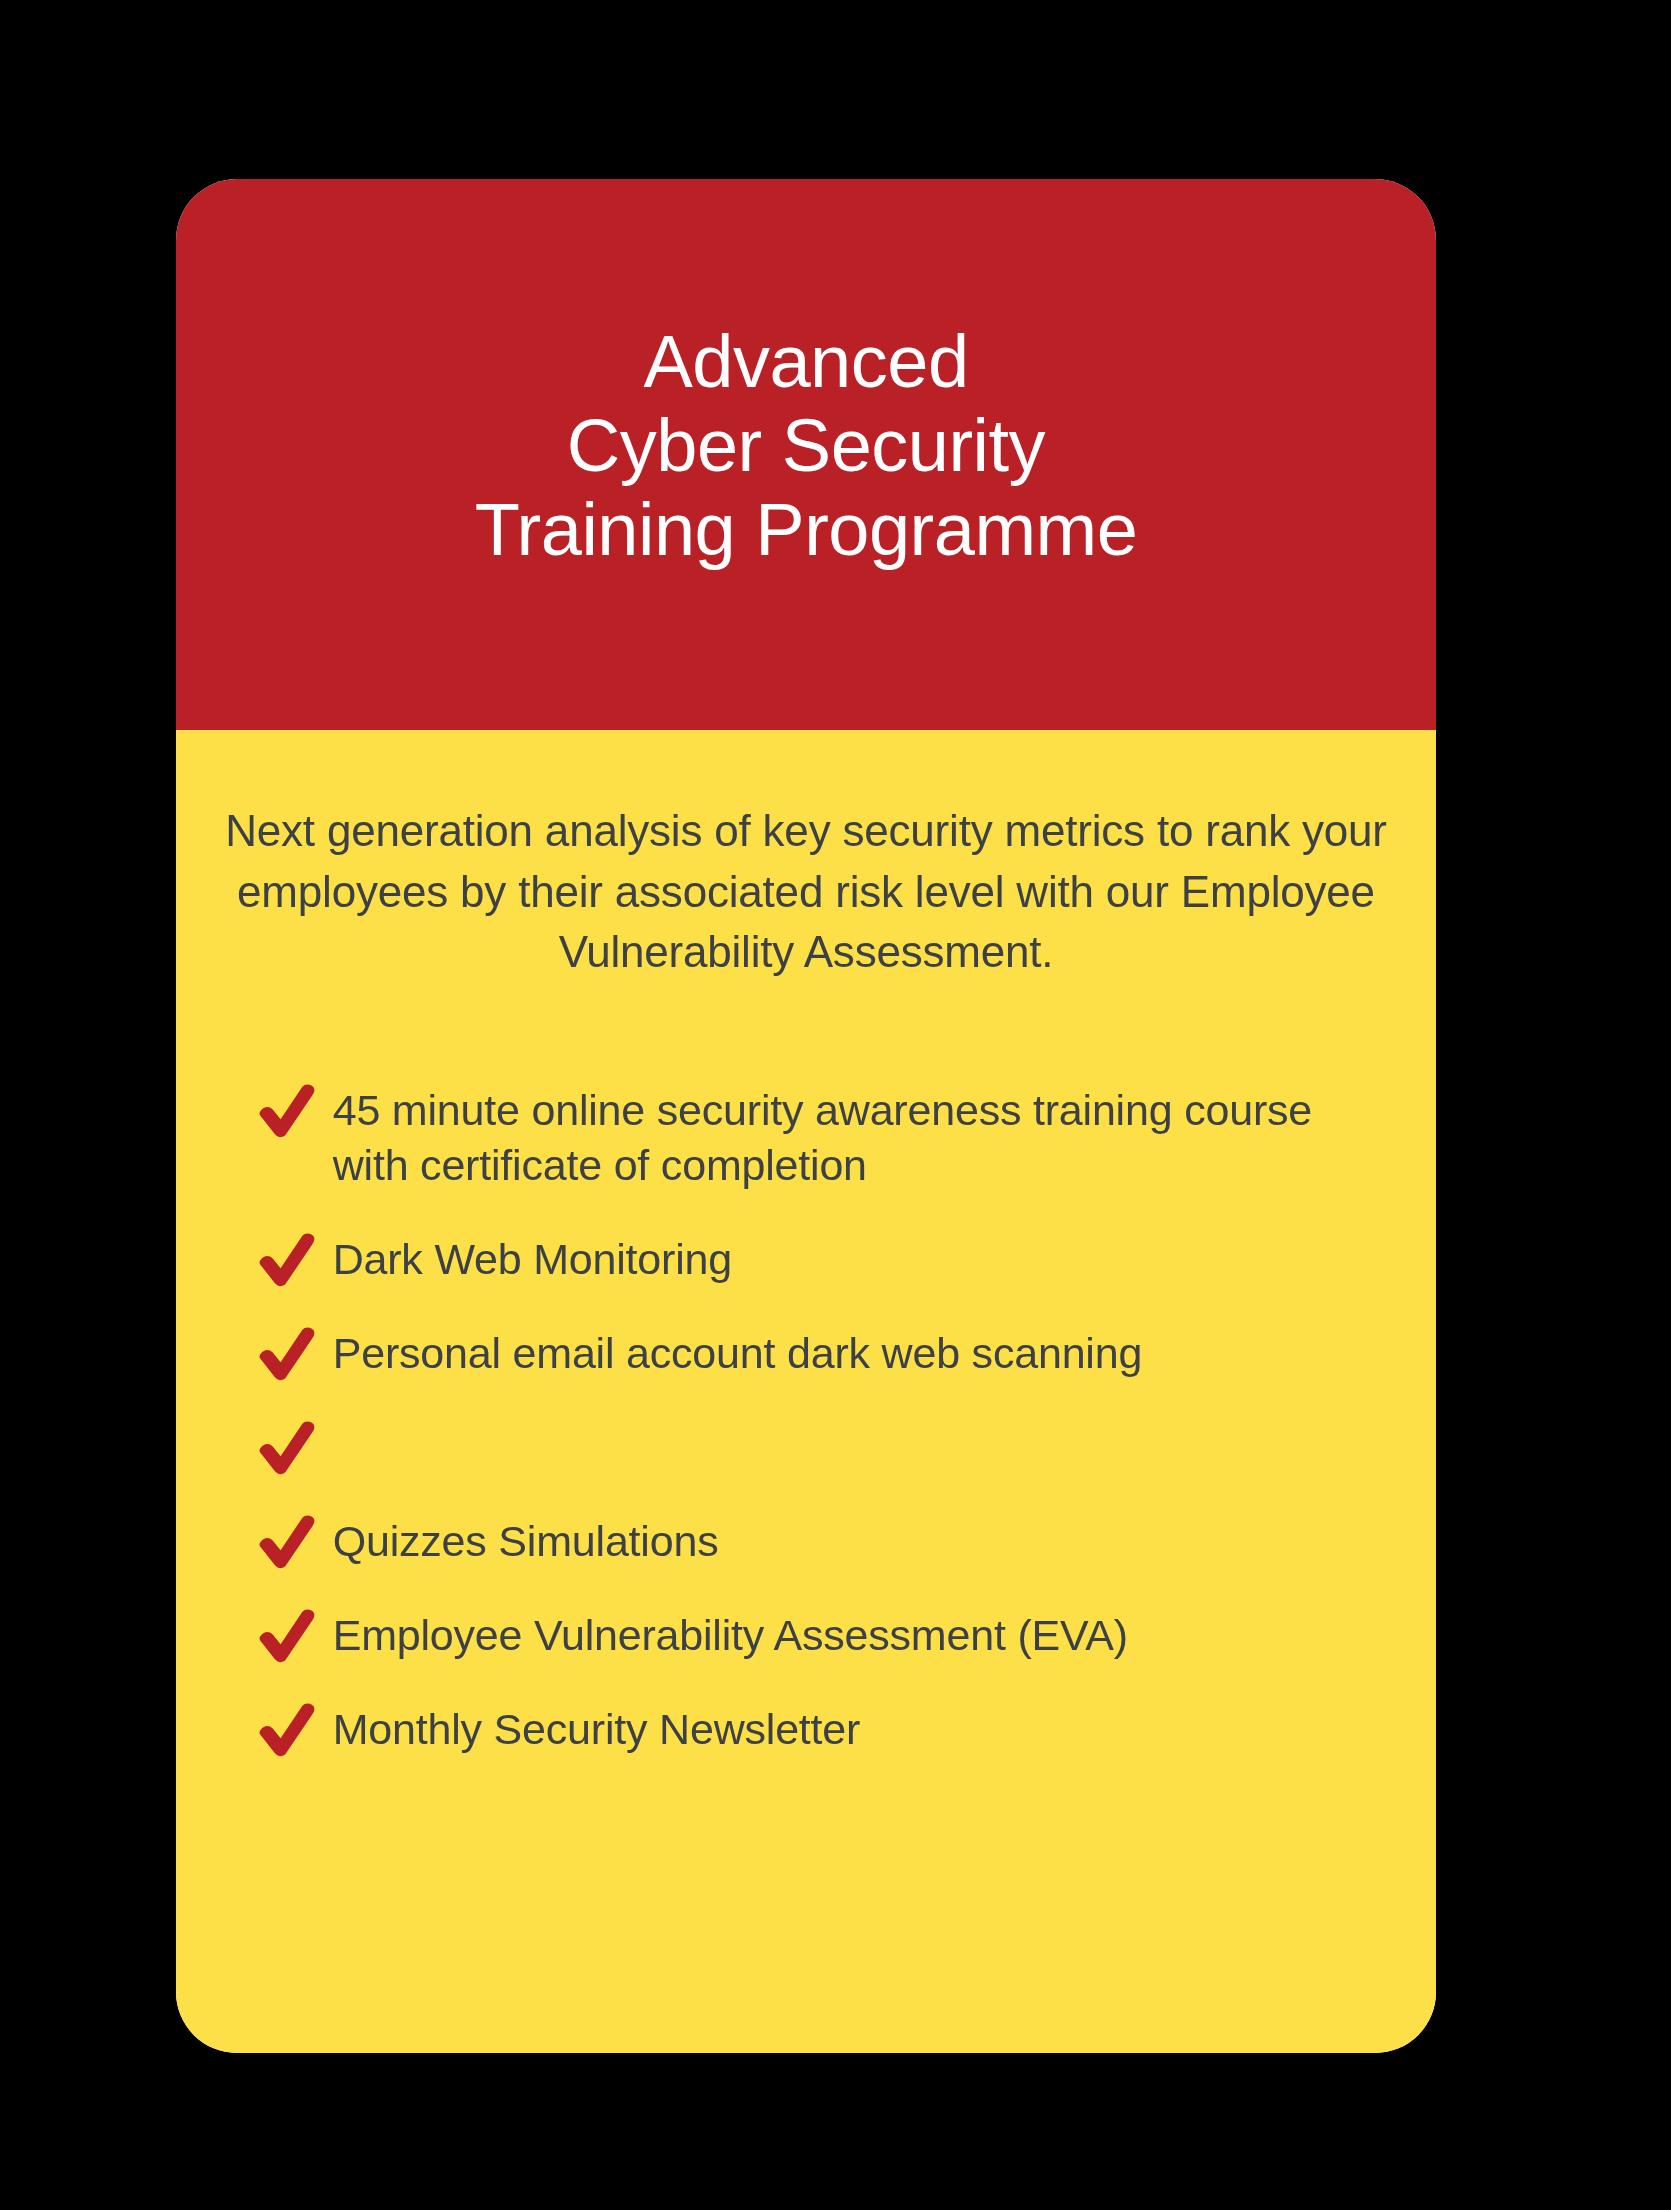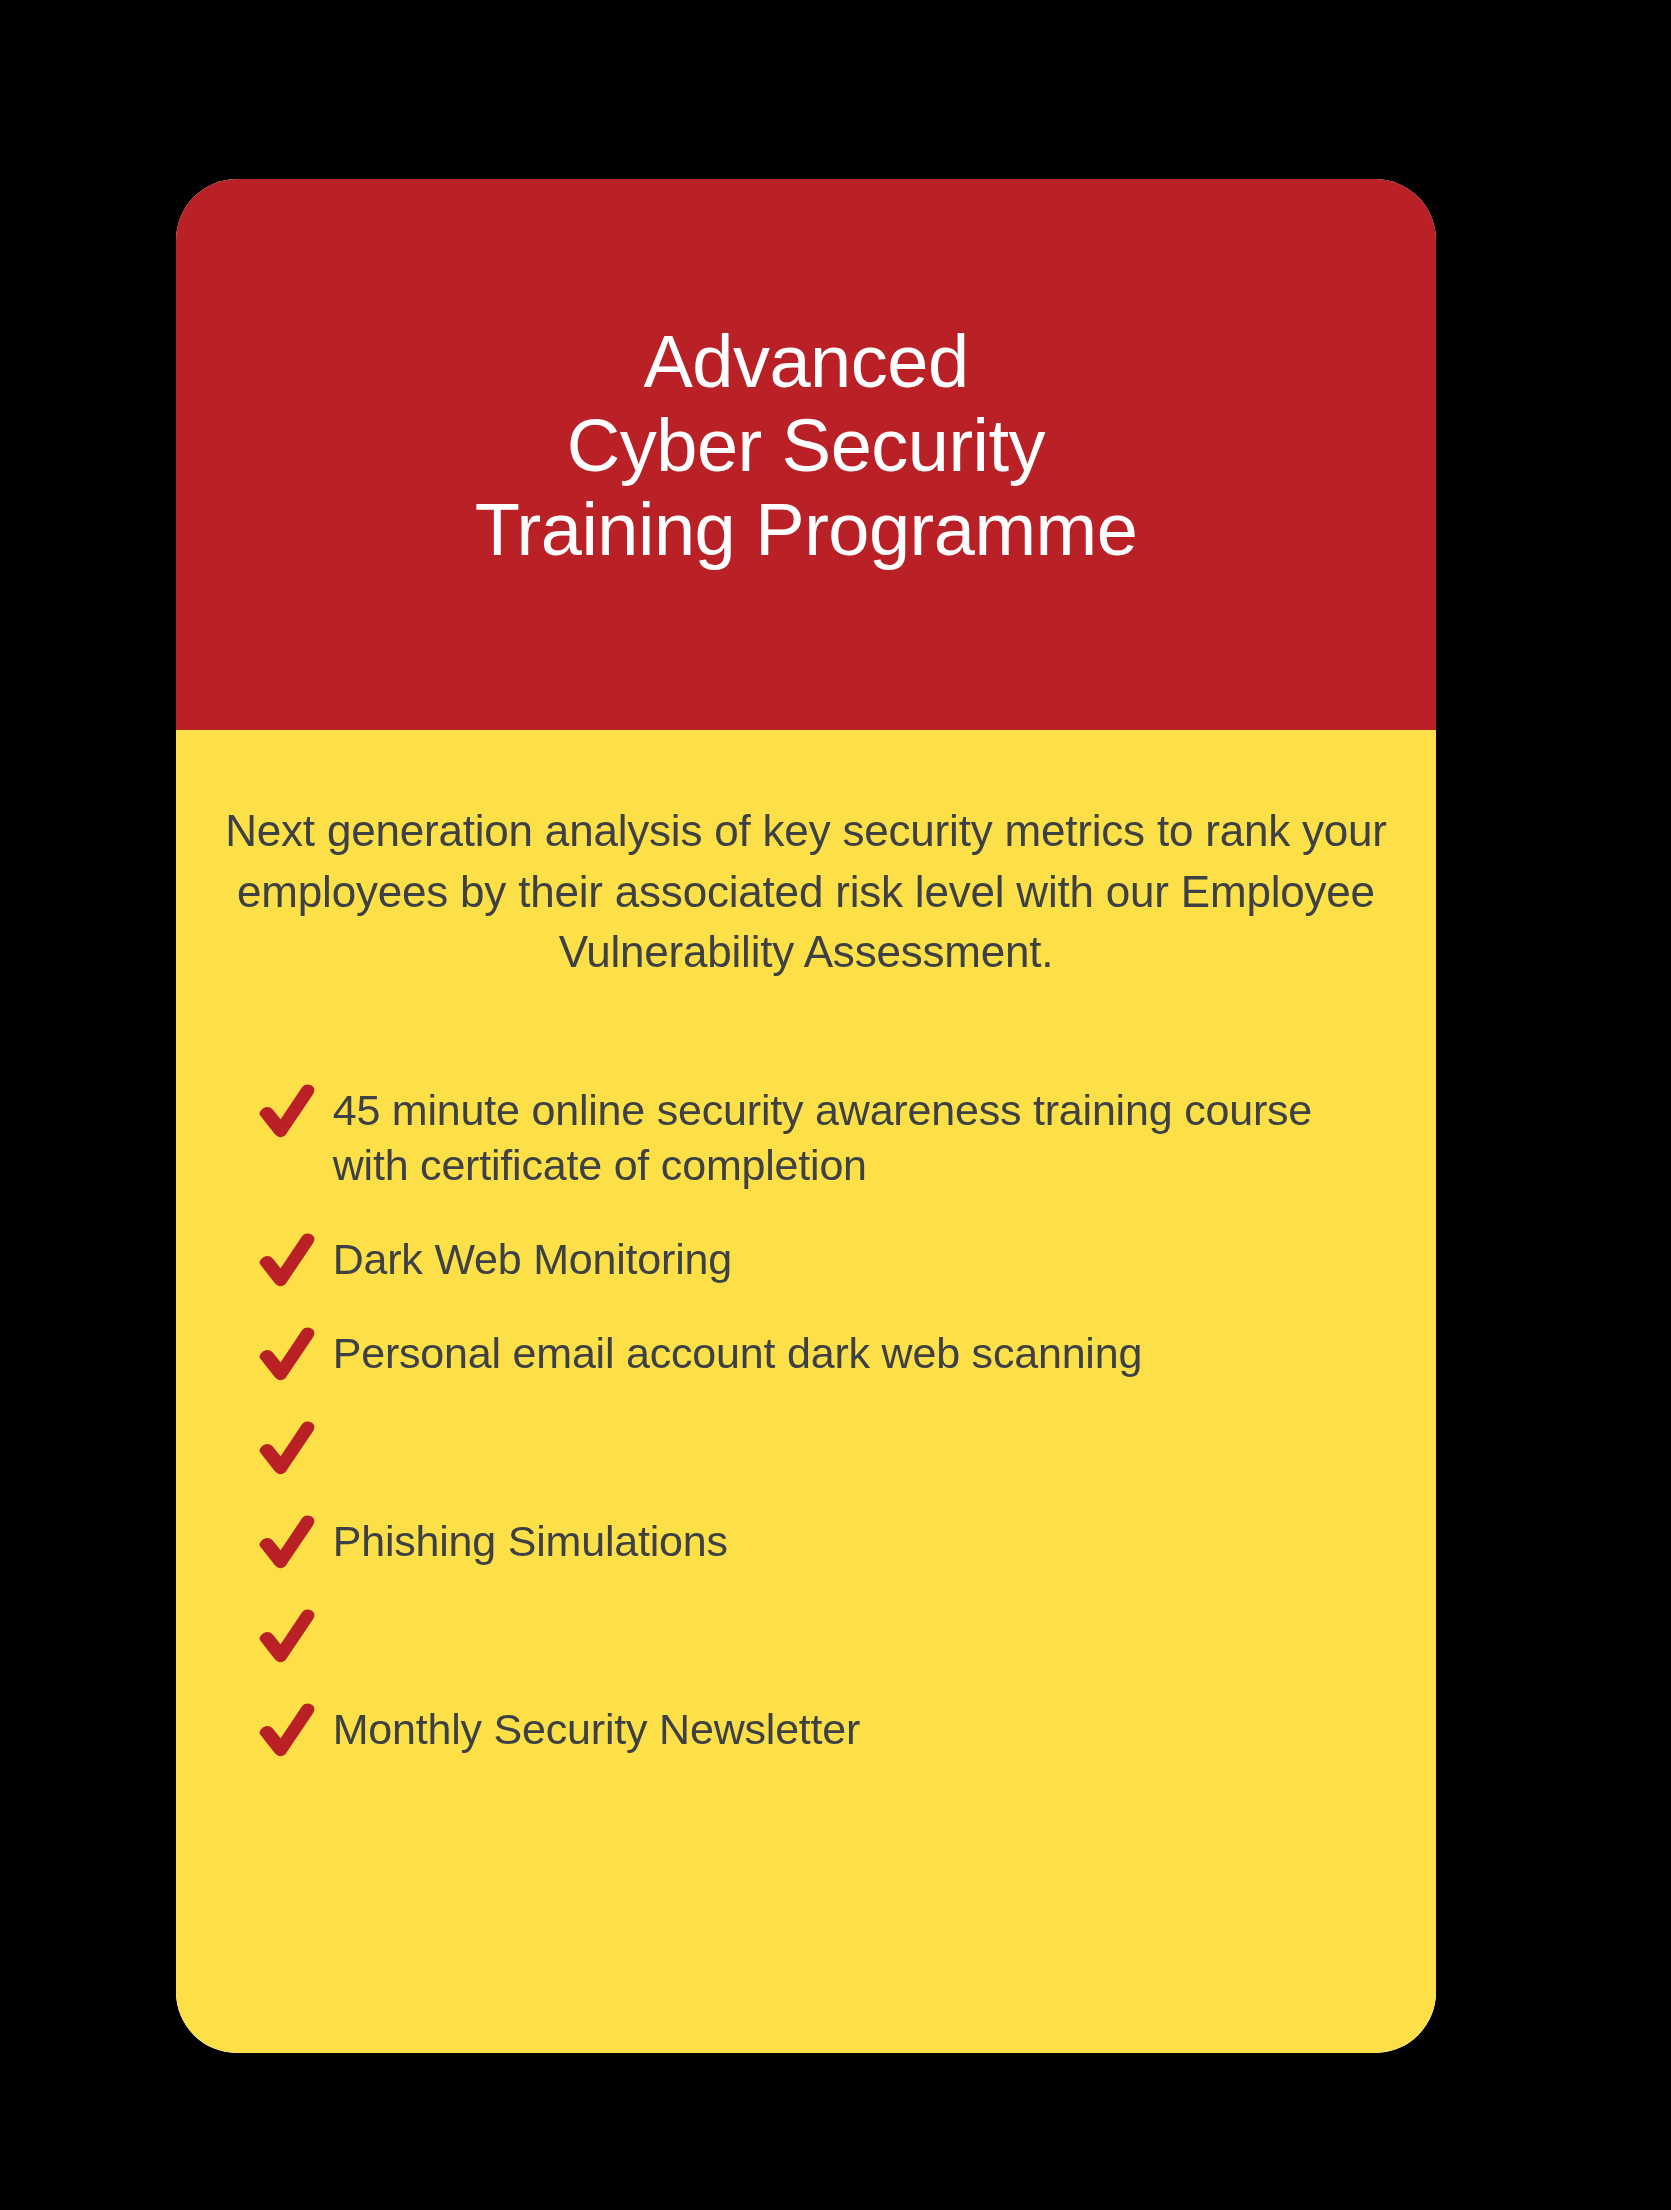--- a/index.html
+++ b/index.html
@@ -162,29 +162,30 @@
             </svg>
           </span>
         </li>
 
         <li class="feature-item">
           <span class="check-icon">
             <svg viewBox="0 0 62 56" xmlns="http://www.w3.org/2000/svg" aria-hidden="true">
               <path d="M5 28 C8 24 13 23 17 27 L25 37 L47 4 C50 0 57 1 59 5 C60 8 59 10 57 13 L30 53 C27 56 22 56 19 52 L5 34 C3 32 3 30 5 28 Z" fill="#b92127"></path>
             </svg>
           </span>
-          <span class="feature-text">Phishing Simulations</span>
-        </li>
-
-        <li class="feature-item">
-          <span class="check-icon">
-            <svg viewBox="0 0 62 56" xmlns="http://www.w3.org/2000/svg" aria-hidden="true">
-              <path d="M5 28 C8 24 13 23 17 27 L25 37 L47 4 C50 0 57 1 59 5 C60 8 59 10 57 13 L30 53 C27 56 22 56 19 52 L5 34 C3 32 3 30 5 28 Z" fill="#b92127"></path>
-            </svg>
-          </span>
+          <span class="feature-text">Quizzes Simulations</span>
+        </li>
+
+        <li class="feature-item">
+          <span class="check-icon">
+            <svg viewBox="0 0 62 56" xmlns="http://www.w3.org/2000/svg" aria-hidden="true">
+              <path d="M5 28 C8 24 13 23 17 27 L25 37 L47 4 C50 0 57 1 59 5 C60 8 59 10 57 13 L30 53 C27 56 22 56 19 52 L5 34 C3 32 3 30 5 28 Z" fill="#b92127"></path>
+            </svg>
+          </span>
+          <span class="feature-text">Employee Vulnerability Assessment (EVA)</span>
         </li>
 
         <li class="feature-item">
           <span class="check-icon">
             <svg viewBox="0 0 62 56" xmlns="http://www.w3.org/2000/svg" aria-hidden="true">
               <path d="M5 28 C8 24 13 23 17 27 L25 37 L47 4 C50 0 57 1 59 5 C60 8 59 10 57 13 L30 53 C27 56 22 56 19 52 L5 34 C3 32 3 30 5 28 Z" fill="#b92127"></path>
             </svg>
           </span>
           <span class="feature-text">Monthly Security Newsletter</span>
         </li>

